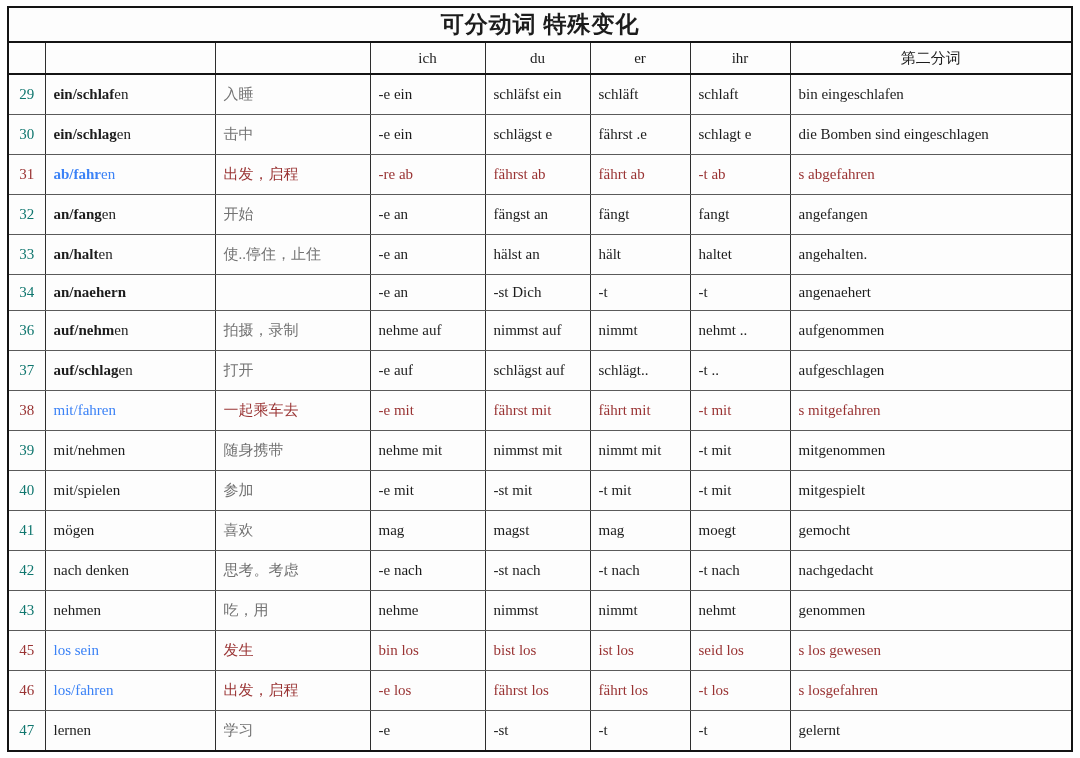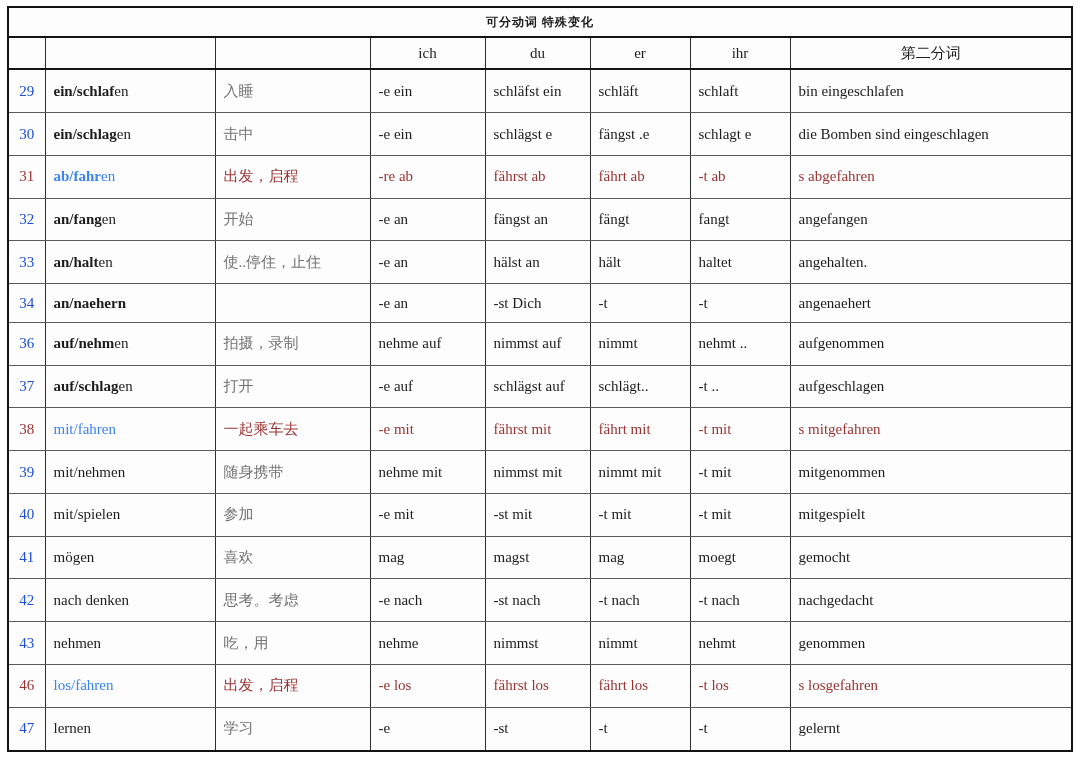--- a/index.html
+++ b/index.html
@@ -24,34 +24,34 @@
     border-bottom:1px solid #5a5a5a;
     padding:1px 8px;
     font-size:15px;
     color:#1c1c1c;
     text-align:left;
     vertical-align:middle;
     white-space:nowrap;
     overflow:hidden;
   }
   .title-row th{
-    font-size:12px;
+    font-size:23px;
     font-weight:bold;
     text-align:center;
     height:26px;
     border-bottom:2px solid #141414;
     letter-spacing:1px;
   }
   .header-row th{
     font-weight:normal;
     text-align:center;
     height:28px;
     border-bottom:2px solid #141414;
   }
-  .c-num{width:37px;text-align:center;color:#1d4ed8;}
+  .c-num{width:37px;text-align:center;color:#0f766e;}
   .c-verb{width:170px;}
   .c-meaning{width:155px;color:#737373;}
   .c-ich{width:115px;}
   .c-du{width:105px;}
   .c-er{width:100px;}
   .c-ihr{width:100px;}
   .c-part{width:auto;}
   tr.red td{color:#993333;}
   tr.red td .vb,tr.red td .vr{color:#3b82f6;}
   .vb{font-weight:bold;}
@@ -96,21 +96,21 @@
     <td class="c-er">schläft</td>
     <td class="c-ihr">schlaft</td>
     <td class="c-part">bin eingeschlafen</td>
   </tr>
         <tr>
     <td class="c-num">30</td>
     <td class="c-verb"><span class="vb">ein/schlag</span><span class="vr">en</span></td>
     <td class="c-meaning">击中</td>
     <td class="c-ich">-e ein</td>
     <td class="c-du">schlägst e</td>
-    <td class="c-er">fängst .e</td>
+    <td class="c-er">fährst .e</td>
     <td class="c-ihr">schlagt e</td>
     <td class="c-part">die Bomben sind eingeschlagen</td>
   </tr>
         <tr class="red">
     <td class="c-num">31</td>
     <td class="c-verb"><span class="vb">ab/fahr</span><span class="vr">en</span></td>
     <td class="c-meaning">出发，启程</td>
     <td class="c-ich">-re ab</td>
     <td class="c-du">fährst ab</td>
     <td class="c-er">fährt ab</td>
@@ -221,20 +221,30 @@
     <td class="c-num">43</td>
     <td class="c-verb"><span class="vb"></span><span class="vr">nehmen</span></td>
     <td class="c-meaning">吃，用</td>
     <td class="c-ich">nehme</td>
     <td class="c-du">nimmst</td>
     <td class="c-er">nimmt</td>
     <td class="c-ihr">nehmt</td>
     <td class="c-part">genommen</td>
   </tr>
         <tr class="red">
+    <td class="c-num">45</td>
+    <td class="c-verb"><span class="vb"></span><span class="vr">los sein</span></td>
+    <td class="c-meaning">发生</td>
+    <td class="c-ich">bin los</td>
+    <td class="c-du">bist los</td>
+    <td class="c-er">ist los</td>
+    <td class="c-ihr">seid los</td>
+    <td class="c-part">s los gewesen</td>
+  </tr>
+        <tr class="red">
     <td class="c-num">46</td>
     <td class="c-verb"><span class="vb"></span><span class="vr">los/fahren</span></td>
     <td class="c-meaning">出发，启程</td>
     <td class="c-ich">-e los</td>
     <td class="c-du">fährst los</td>
     <td class="c-er">fährt los</td>
     <td class="c-ihr">-t los</td>
     <td class="c-part">s losgefahren</td>
   </tr>
         <tr>

